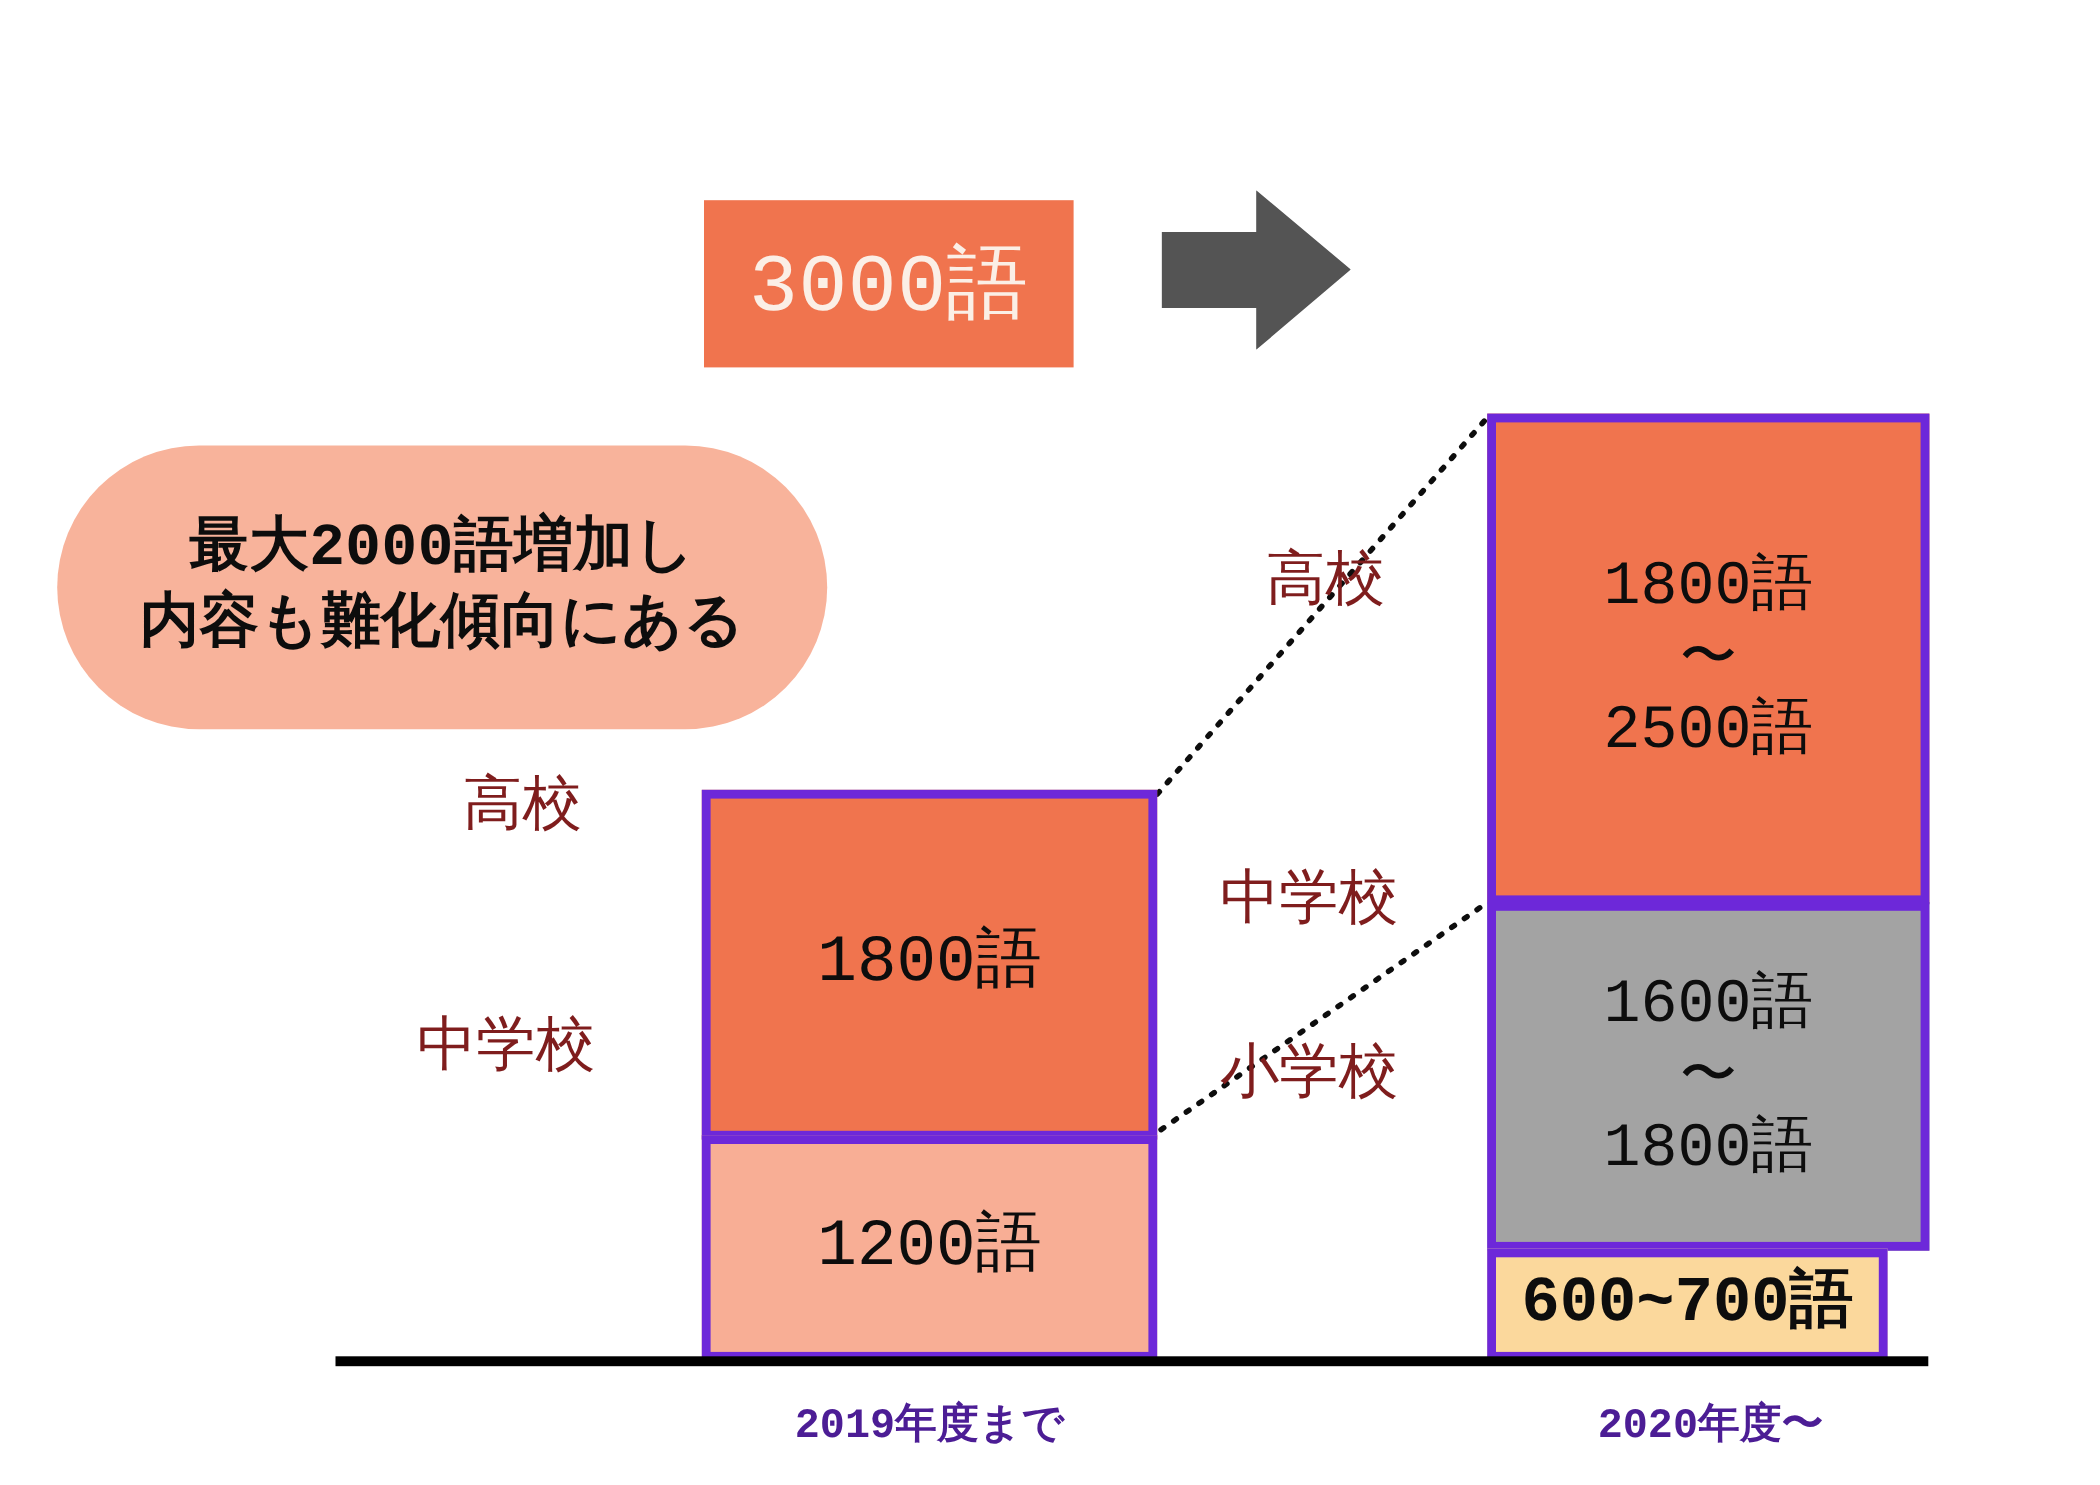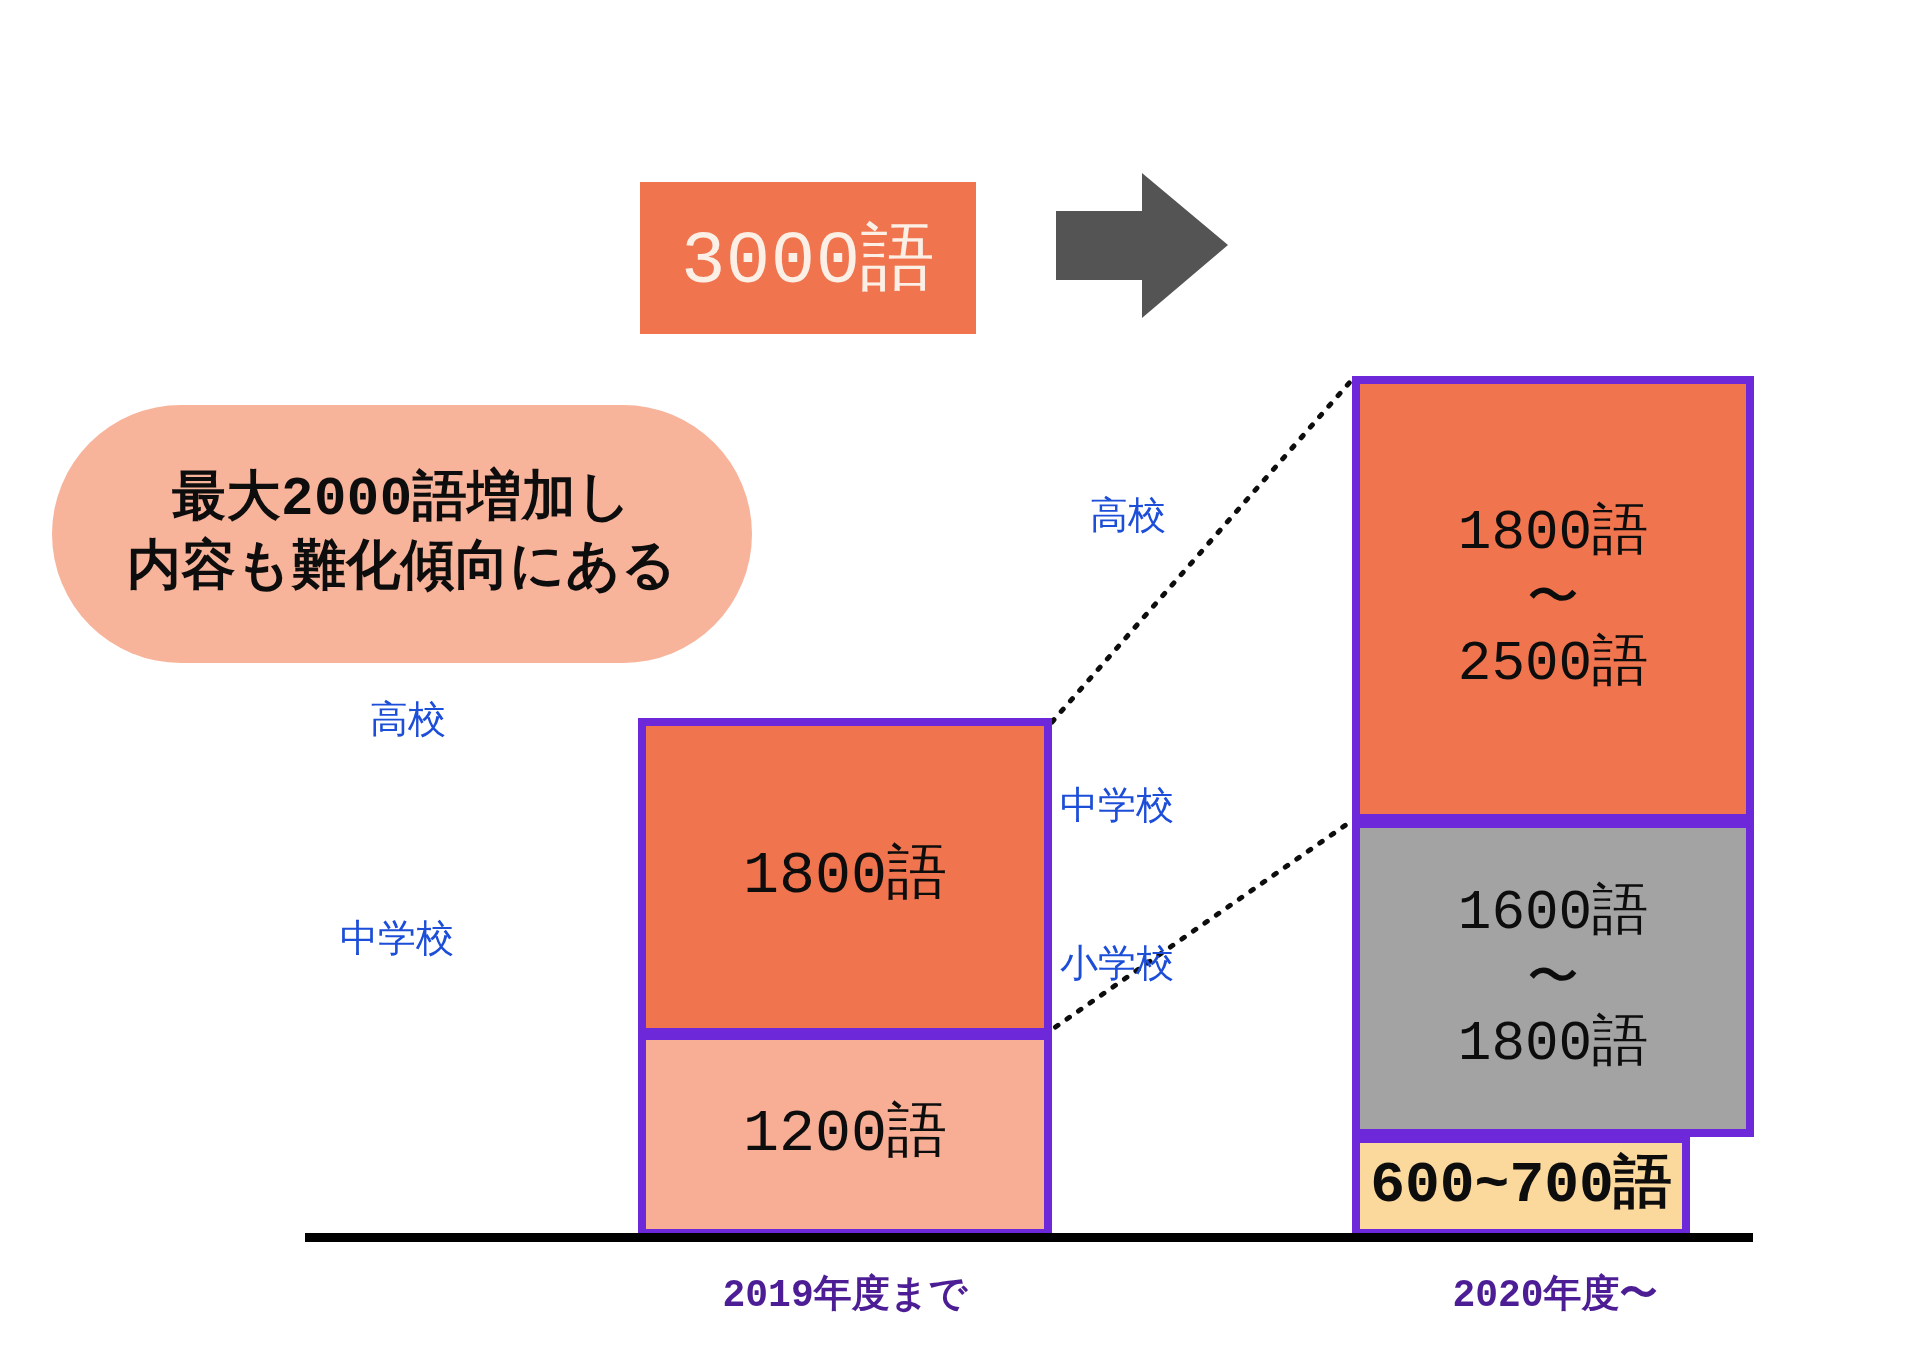--- a/index.html
+++ b/index.html
@@ -127,33 +127,33 @@
   
   #seg-2020-hs {
     left: 1352px; top: 376px; width: 402px; height: 446px;
     background: #F0744E;
   }
   #seg-2020-jhs {
     left: 1352px; top: 820px; width: 402px; height: 317px;
     background: #a3a3a3;
   }
   #seg-2020-es {
-    left: 1352px; top: 1135px; width: 338px; height: 102px;
+    left: 1352px; top: 1135px; width: 364px; height: 102px;
     background: #FBD89C;
   }
   #seg-2020-es .seg-val { font-size: 58px; font-weight: 700; }
 
   
   .lvl-label {
     position: absolute;
-    font-size: 38px;
-    font-weight: 400;
-    color: #1d4ed8;
-    white-space: nowrap;
-    text-align: left;
+    font-size: 54px;
+    font-weight: 400;
+    color: #7f1d1d;
+    white-space: nowrap;
+    text-align: center;
   }
   #lvl-2019-hs   { left: 370px;  top: 694px;  width: 210px; }
   #lvl-2019-jhs  { left: 340px;  top: 913px;  width: 240px; }
   #lvl-2020-hs   { left: 1090px; top: 490px;  width: 230px; }
   #lvl-2020-jhs  { left: 1060px; top: 780px;  width: 260px; }
   #lvl-2020-es   { left: 1060px; top: 938px;  width: 260px; }
 
   
   .xaxis-label {
     position: absolute;

